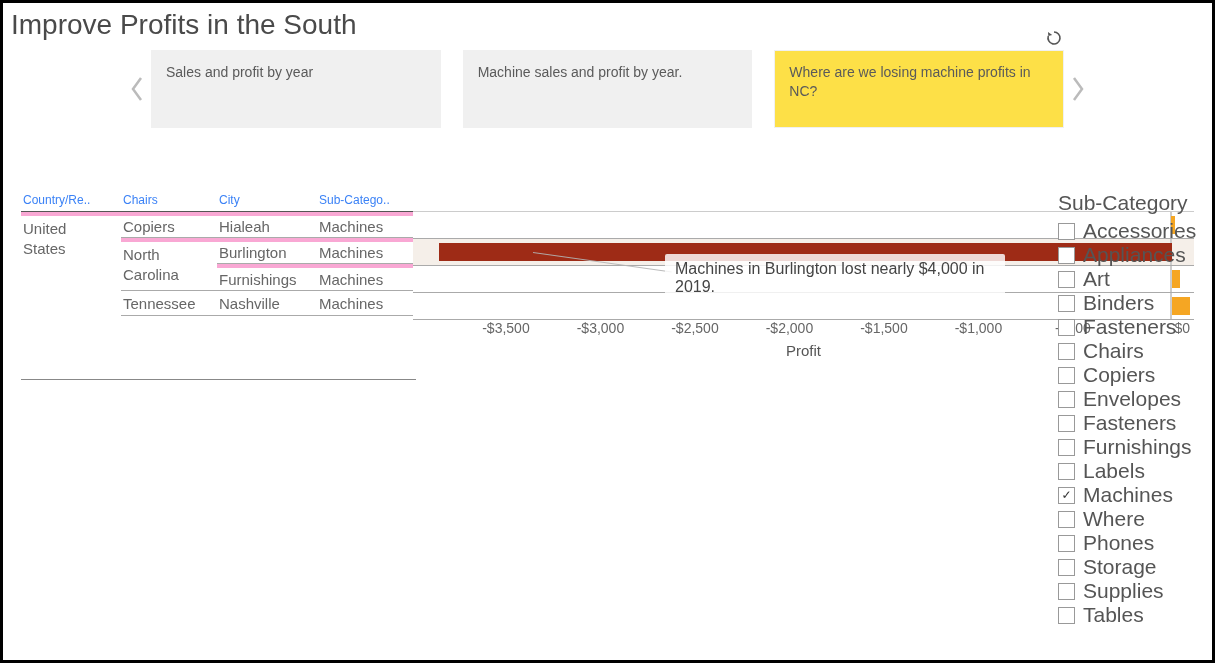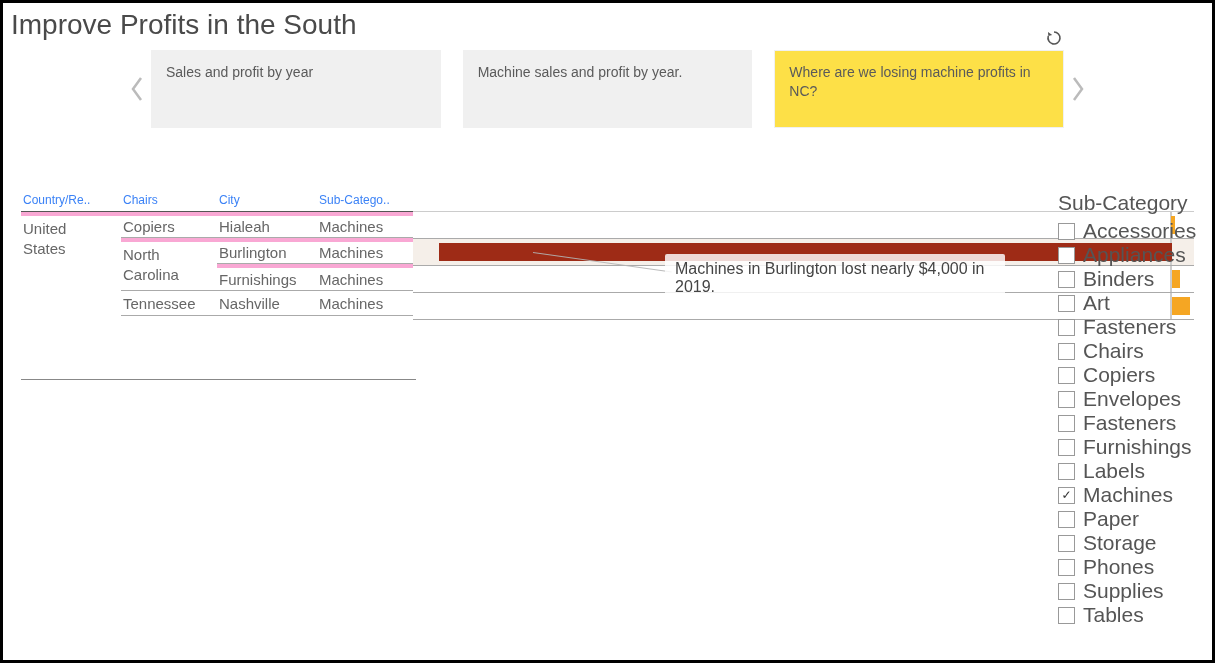--- a/index.html
+++ b/index.html
@@ -135,20 +135,31 @@
             <div class="bar orange" style="right:14px;width:8px"></div>
           </div>
         </div>
         <div class="datarow divider-top divider-bottom">
           <div class="bars-area" style="width:100%">
             <div class="zero-line" style="right:22px"></div>
             <div class="bar orange" style="right:4px;width:18px"></div>
           </div>
         </div>
 
+        <div class="axis">
+          <span class="tick" style="left:11.9%">-$3,500</span>
+          <span class="tick" style="left:24.0%">-$3,000</span>
+          <span class="tick" style="left:36.1%">-$2,500</span>
+          <span class="tick" style="left:48.2%">-$2,000</span>
+          <span class="tick" style="left:60.3%">-$1,500</span>
+          <span class="tick" style="left:72.4%">-$1,000</span>
+          <span class="tick" style="left:84.5%">-$500</span>
+          <span class="tick right" style="left:99.5%">$0</span>
+          <div class="axis-title">Profit</div>
+        </div>
 
         <div class="ann-line" style="left:120px;top:40px;width:140px;transform:rotate(8deg)"></div>
         <div class="annotation" style="left:252px;top:42px">Machines in Burlington lost nearly $4,000 in 2019.</div>
       </div>
     </div>
   </div>
 </div>
 
 <div class="footer-line"></div>
 
@@ -158,25 +169,25 @@
         <div class="filter-item">
           <span class="cb"></span>
           <span>Accessories</span>
         </div>
         <div class="filter-item">
           <span class="cb"></span>
           <span>Appliances</span>
         </div>
         <div class="filter-item">
           <span class="cb"></span>
+          <span>Art</span>
+        </div>
+        <div class="filter-item">
+          <span class="cb"></span>
           <span>Binders</span>
-        </div>
-        <div class="filter-item">
-          <span class="cb"></span>
-          <span>Art</span>
         </div>
         <div class="filter-item">
           <span class="cb"></span>
           <span>Fasteners</span>
         </div>
         <div class="filter-item">
           <span class="cb"></span>
           <span>Chairs</span>
         </div>
         <div class="filter-item">
@@ -198,32 +209,32 @@
         <div class="filter-item">
           <span class="cb"></span>
           <span>Labels</span>
         </div>
         <div class="filter-item">
           <span class="cb checked"></span>
           <span>Machines</span>
         </div>
         <div class="filter-item">
           <span class="cb"></span>
-          <span>Paper</span>
+          <span>Where</span>
+        </div>
+        <div class="filter-item">
+          <span class="cb"></span>
+          <span>Phones</span>
         </div>
         <div class="filter-item">
           <span class="cb"></span>
           <span>Storage</span>
         </div>
         <div class="filter-item">
           <span class="cb"></span>
-          <span>Phones</span>
-        </div>
-        <div class="filter-item">
-          <span class="cb"></span>
           <span>Supplies</span>
         </div>
         <div class="filter-item">
           <span class="cb"></span>
           <span>Tables</span>
         </div>
       </div>
 </div>
 
 </div>

